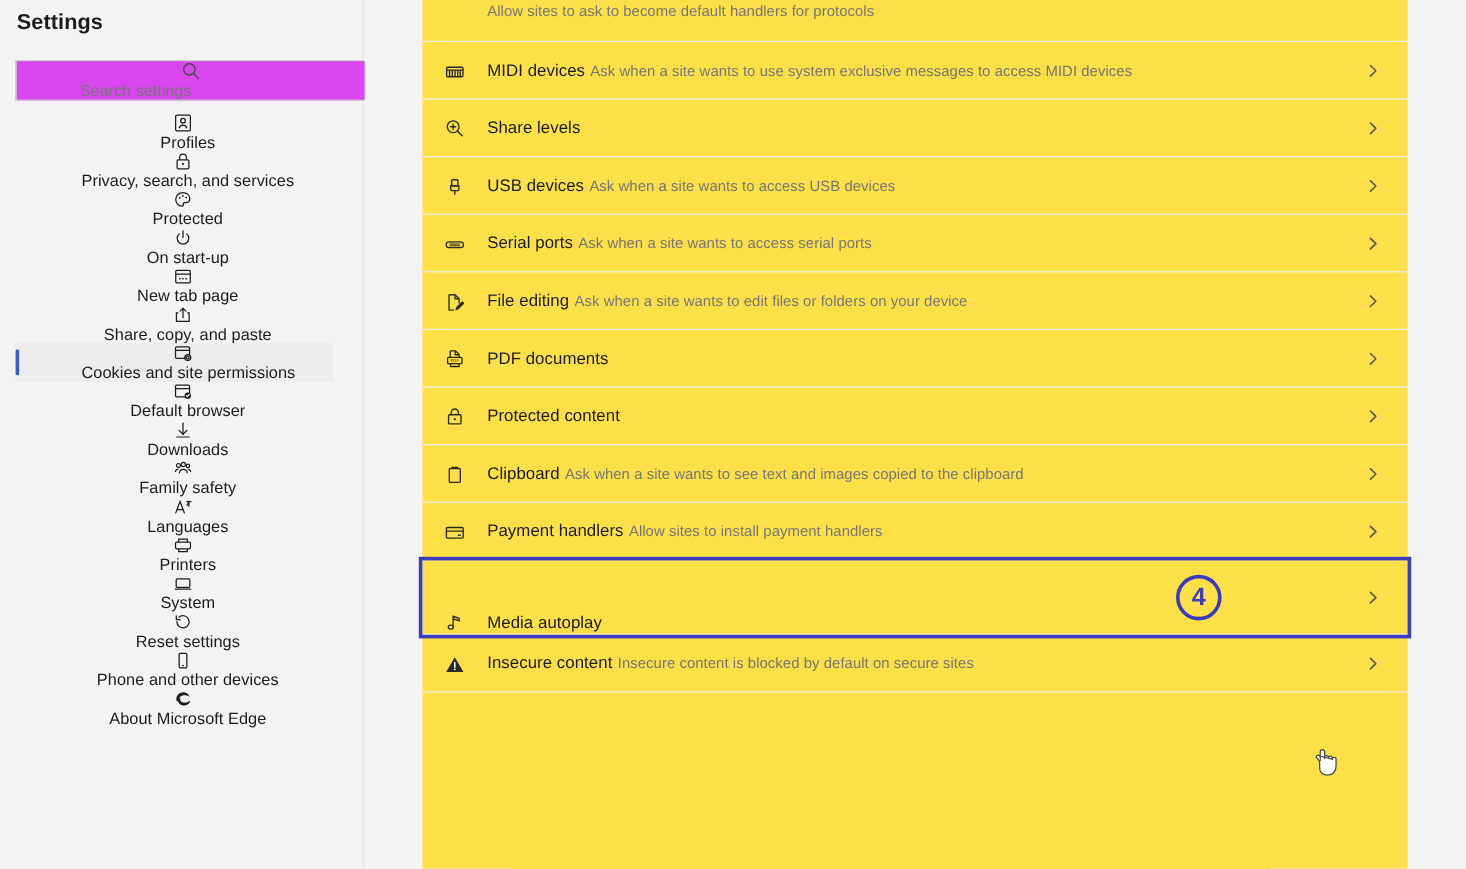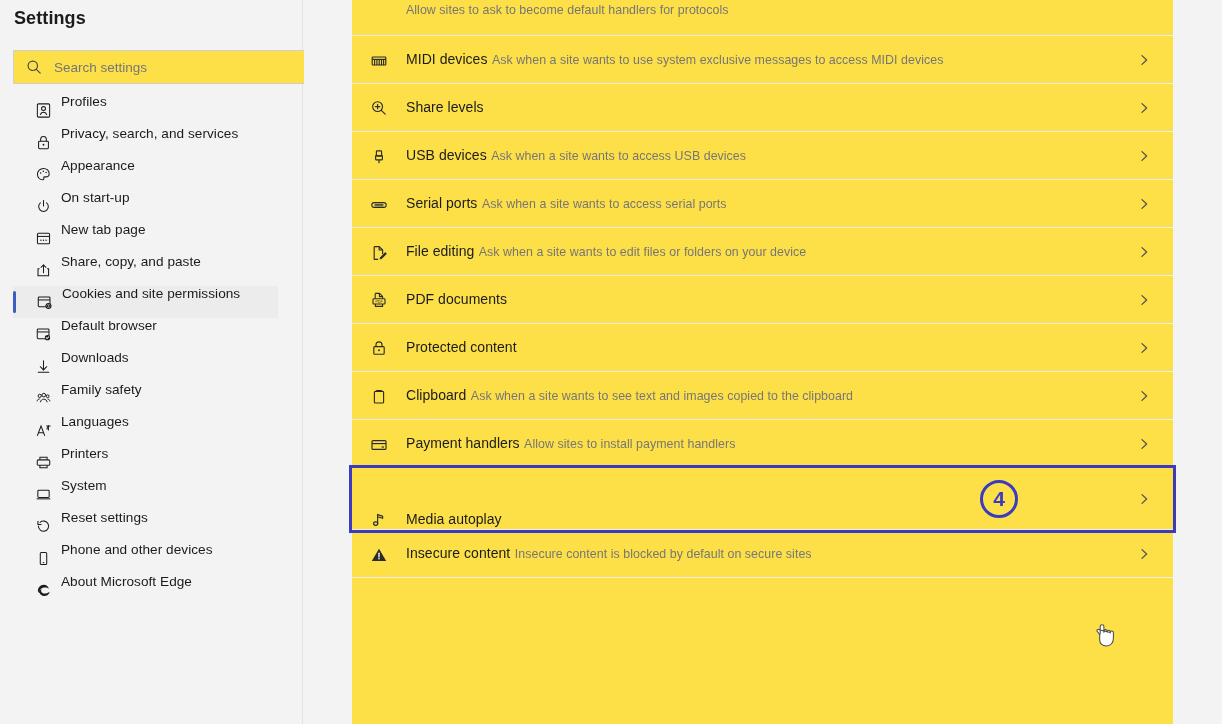--- a/index.html
+++ b/index.html
@@ -22,44 +22,45 @@
     border-right: 1px solid #e3e3e3;
   }
   #app-title {
     position: absolute; left: 14px; top: 8px;
     font-size: 18px; font-weight: 600; color: #1b1b1b;
     letter-spacing: .1px;
   }
   #search-box {
     position: absolute; left: 13px; top: 50px;
     width: 292px; height: 34px;
-    background: #fde047;
+    background: #d946ef;
     border: 1px solid #cfcfcf;
-    display: flex; align-items: center;
+    display: flex; align-items: center; flex-direction: column;
   }
   #search-box .s-ico {
     width: 40px; display: flex; align-items: center; justify-content: center;
     color: #4a4a4a;
   }
   #search-input {
     flex: 1; height: 100%; border: 0; outline: 0; background: transparent;
     font-family: "Liberation Sans", sans-serif; font-size: 13.5px; color: #1b1b1b;
     padding: 0; padding-right: 8px;
   }
   #search-input::placeholder { color: #767676; opacity: 1; }
 
   #nav { position: absolute; left: 0; top: 94px; width: 303px; }
   .nav-item {
     position: relative;
     height: 32px;
-    display: flex; 
+    display: flex; align-items: center;
     margin: 0 25px 0 13px;
     padding-left: 22px;
     color: #1b1b1b;
     cursor: default;
+    flex-direction: column;
   }
   .nav-item .n-ico {
     width: 26px; min-width: 26px;
     display: flex; align-items: center; justify-content: flex-start;
     color: #1b1b1b;
   }
   .nav-item .n-label {
     font-size: 13.6px; color: #1b1b1b; white-space: nowrap;
     letter-spacing: .05px;
   }
@@ -184,21 +185,21 @@
 
       <div class="nav-item">
         <span class="n-ico">
           <svg width="17" height="17" viewBox="0 0 18 18" fill="none" stroke="currentColor" stroke-width="1.1">
             <path d="M9 2.6c-3.6 0-6.4 2.7-6.4 6.2 0 3.4 2.6 5.8 5.4 5.8.9 0 1.4-.5 1.4-1.2 0-.4-.2-.6-.2-1 0-.5.4-.9 1-.9h1.3c2 0 3.5-1.4 3.5-3.4 0-3-2.6-5.5-6-5.5z"></path>
             <circle cx="6" cy="7.4" r=".8" fill="currentColor" stroke="none"></circle>
             <circle cx="8.8" cy="5.6" r=".8" fill="currentColor" stroke="none"></circle>
             <circle cx="11.8" cy="7" r=".8" fill="currentColor" stroke="none"></circle>
           </svg>
         </span>
-        <span class="n-label">Appearance</span>
+        <span class="n-label">Protected</span>
       </div>
 
       <div class="nav-item">
         <span class="n-ico">
           <svg width="17" height="17" viewBox="0 0 18 18" fill="none" stroke="currentColor" stroke-width="1.1" stroke-linecap="round">
             <path d="M5.7 5.2a5.1 5.1 0 1 0 6.6 0"></path>
             <line x1="9" y1="2.6" x2="9" y2="8.4"></line>
           </svg>
         </span>
         <span class="n-label">On start-up</span>

